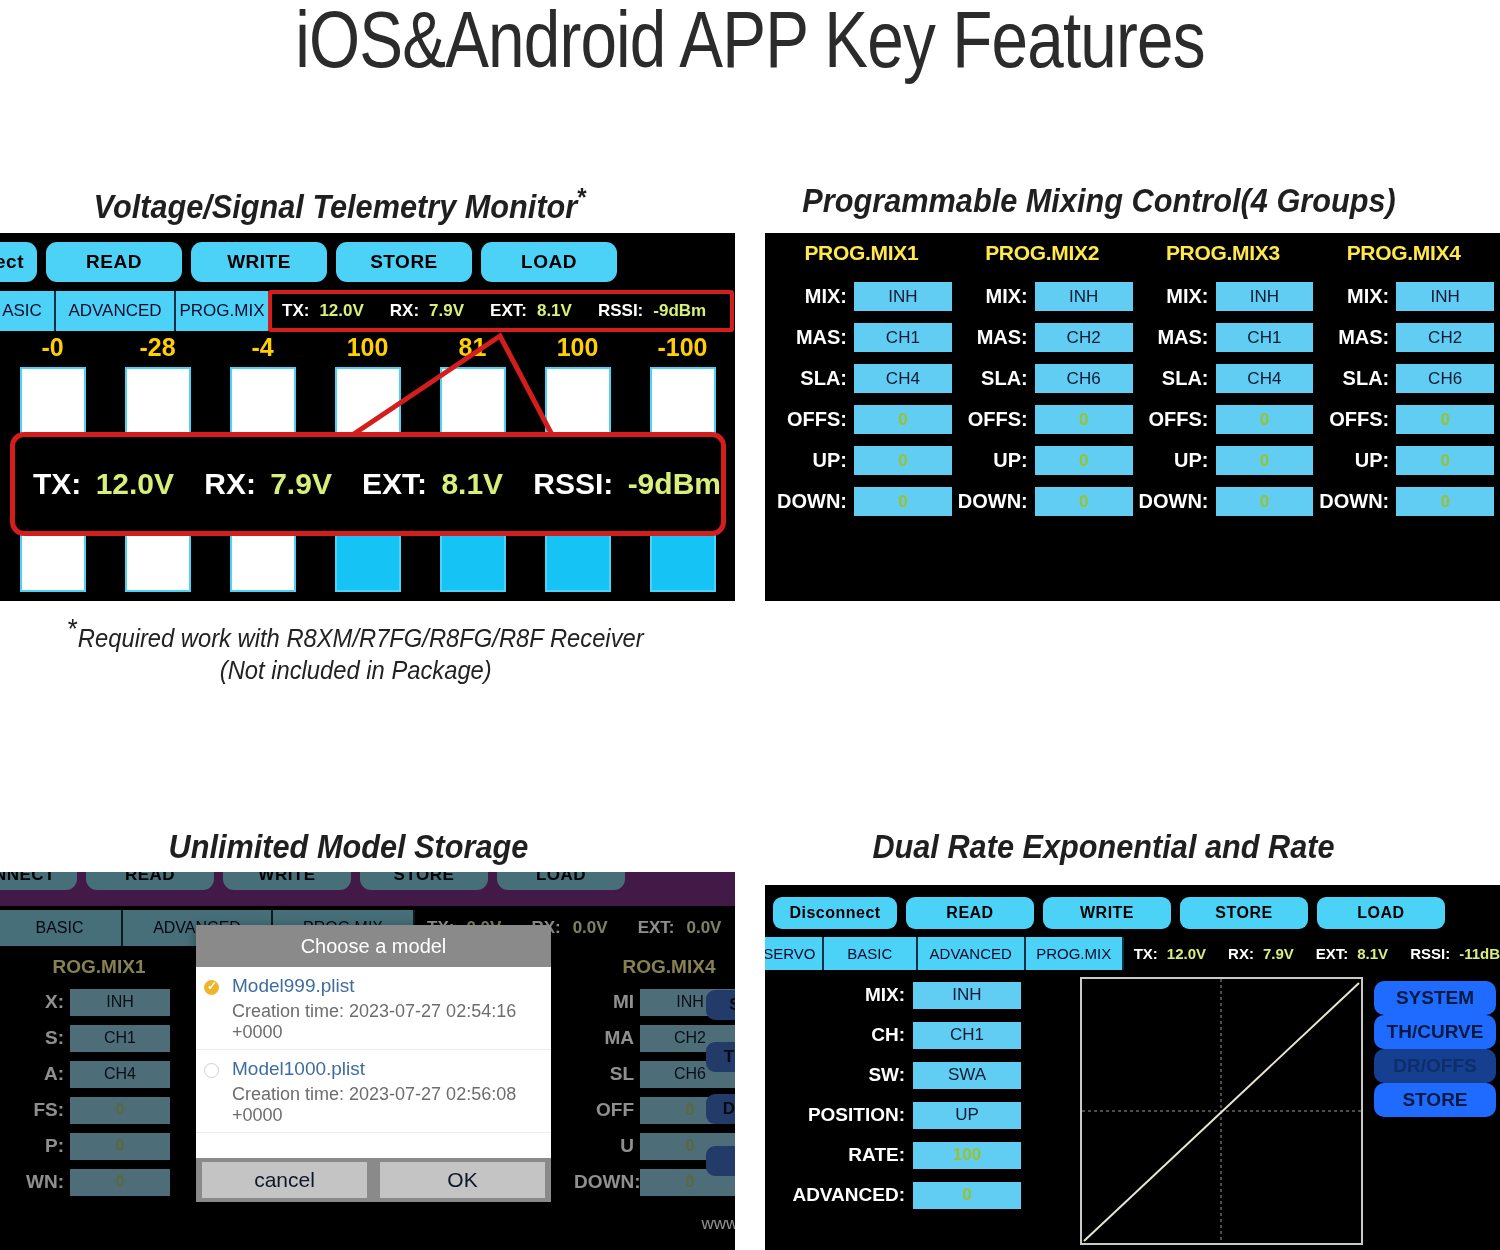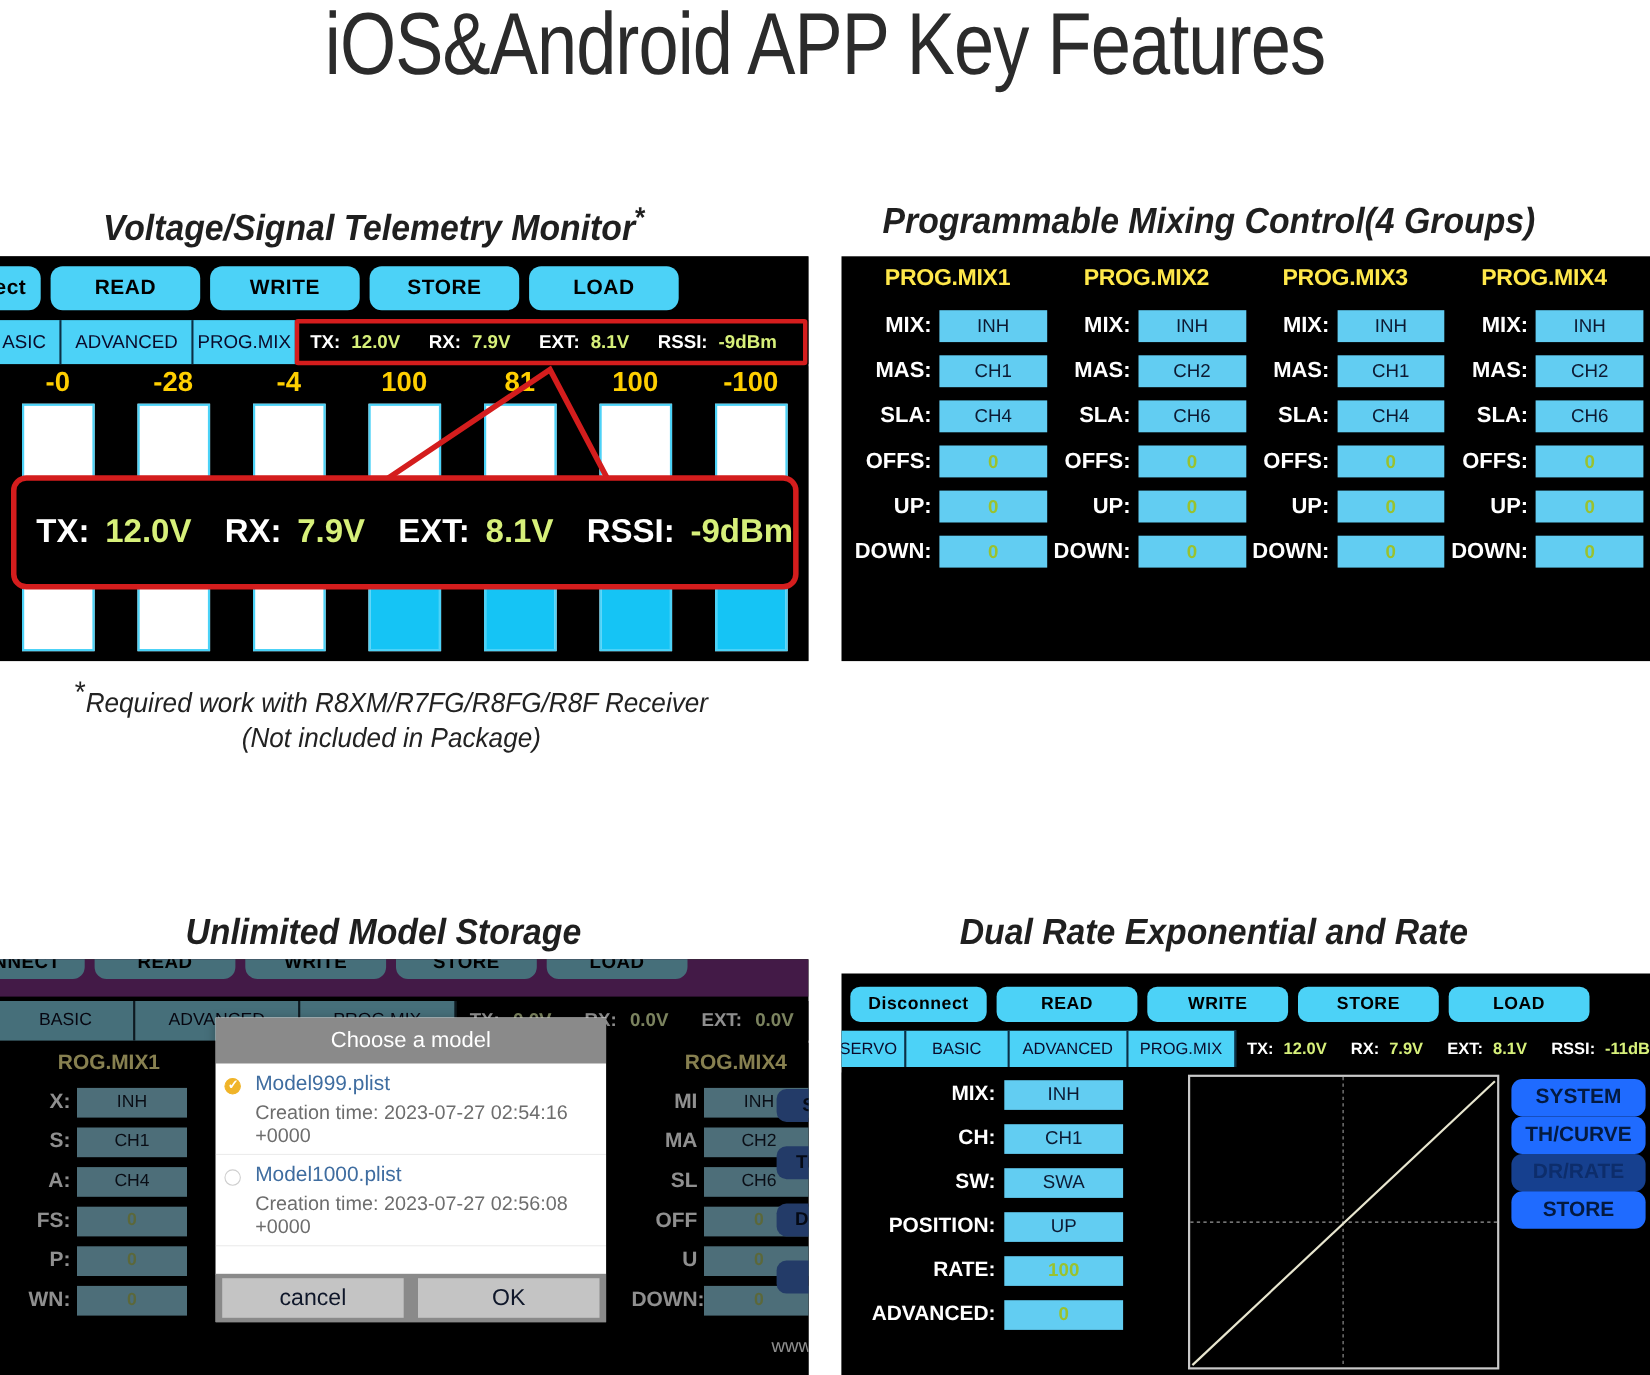--- a/index.html
+++ b/index.html
@@ -673,19 +673,19 @@
       <div class="dr-graph">
         <svg width="279" height="264" viewBox="0 0 279 264">
           <line x1="0" y1="132" x2="279" y2="132" stroke="#999" stroke-width="1" stroke-dasharray="3,3"></line>
           <line x1="139" y1="0" x2="139" y2="264" stroke="#999" stroke-width="1" stroke-dasharray="3,3"></line>
           <line id="curve-line" x1="2" y1="262" x2="277" y2="4" stroke="#e8e6cf" stroke-width="2"></line>
         </svg>
       </div>
       <div class="dr-sidebtns" id="dr-sidebtns">
           <div class="dr-sidebtn">SYSTEM</div>
           <div class="dr-sidebtn">TH/CURVE</div>
-          <div class="dr-sidebtn muted">DR/RATE</div>
+          <div class="dr-sidebtn muted">DR/OFFS</div>
           <div class="dr-sidebtn">STORE</div>
         </div>
     </div>
   </div>
 
 </div>
 
 </body></html>

